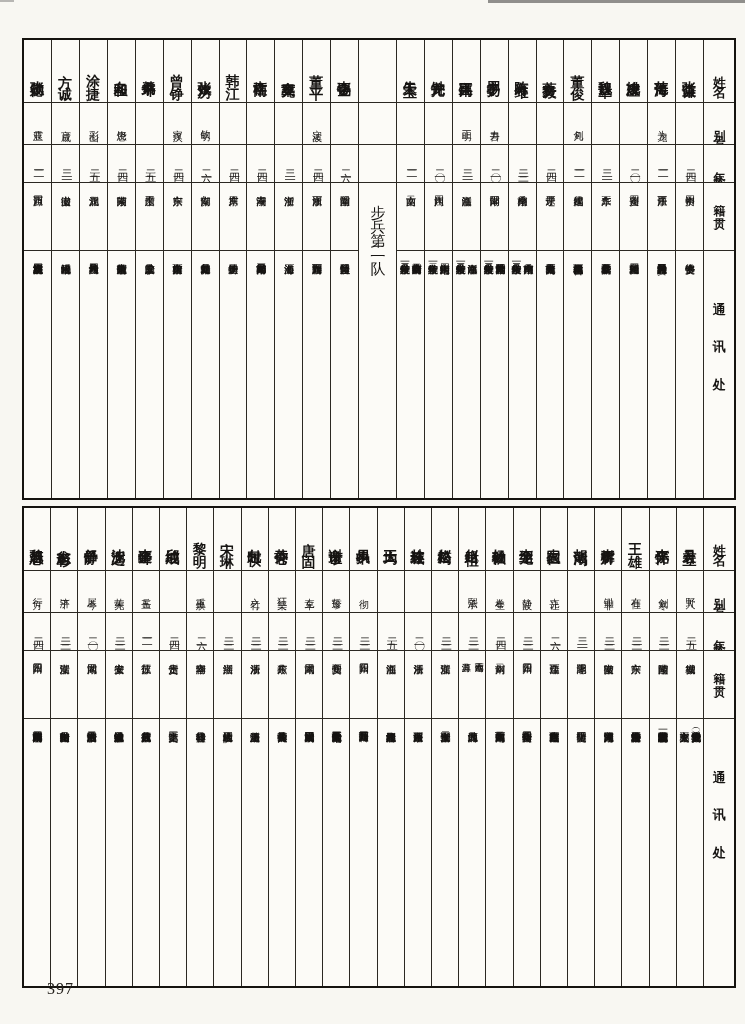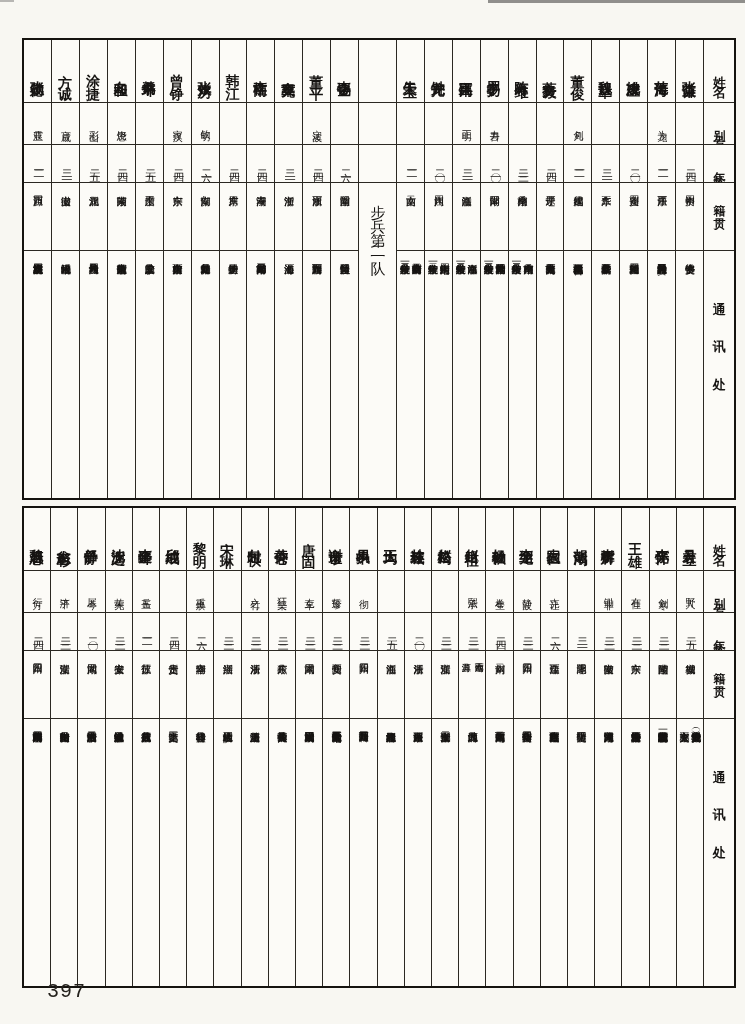--- a/index.html
+++ b/index.html
@@ -61,22 +61,22 @@
   .section-cell{
     flex:1;border-top:1px solid #2b2822;
     writing-mode:vertical-rl;text-orientation:upright;
     display:flex;align-items:center;justify-content:flex-start;
     font-size:15px;letter-spacing:14px;padding-top:10px;
     box-sizing:border-box;
   }
 
   .page-number{
     position:absolute;left:47px;top:980px;
-    font-family:Liberation Mono, monospace;
-    font-size:20px;color:#24211c;letter-spacing:1px;
+    font-family:Liberation Serif, serif;
+    font-size:16px;color:#24211c;letter-spacing:1px;
   }
 </style>
 </head>
 <body>
 
 <div class="page">
   <div class="scan-edge-top"></div>
   <div class="scan-edge-corner"></div>
 
   <div class="rtable" id="table-top">

